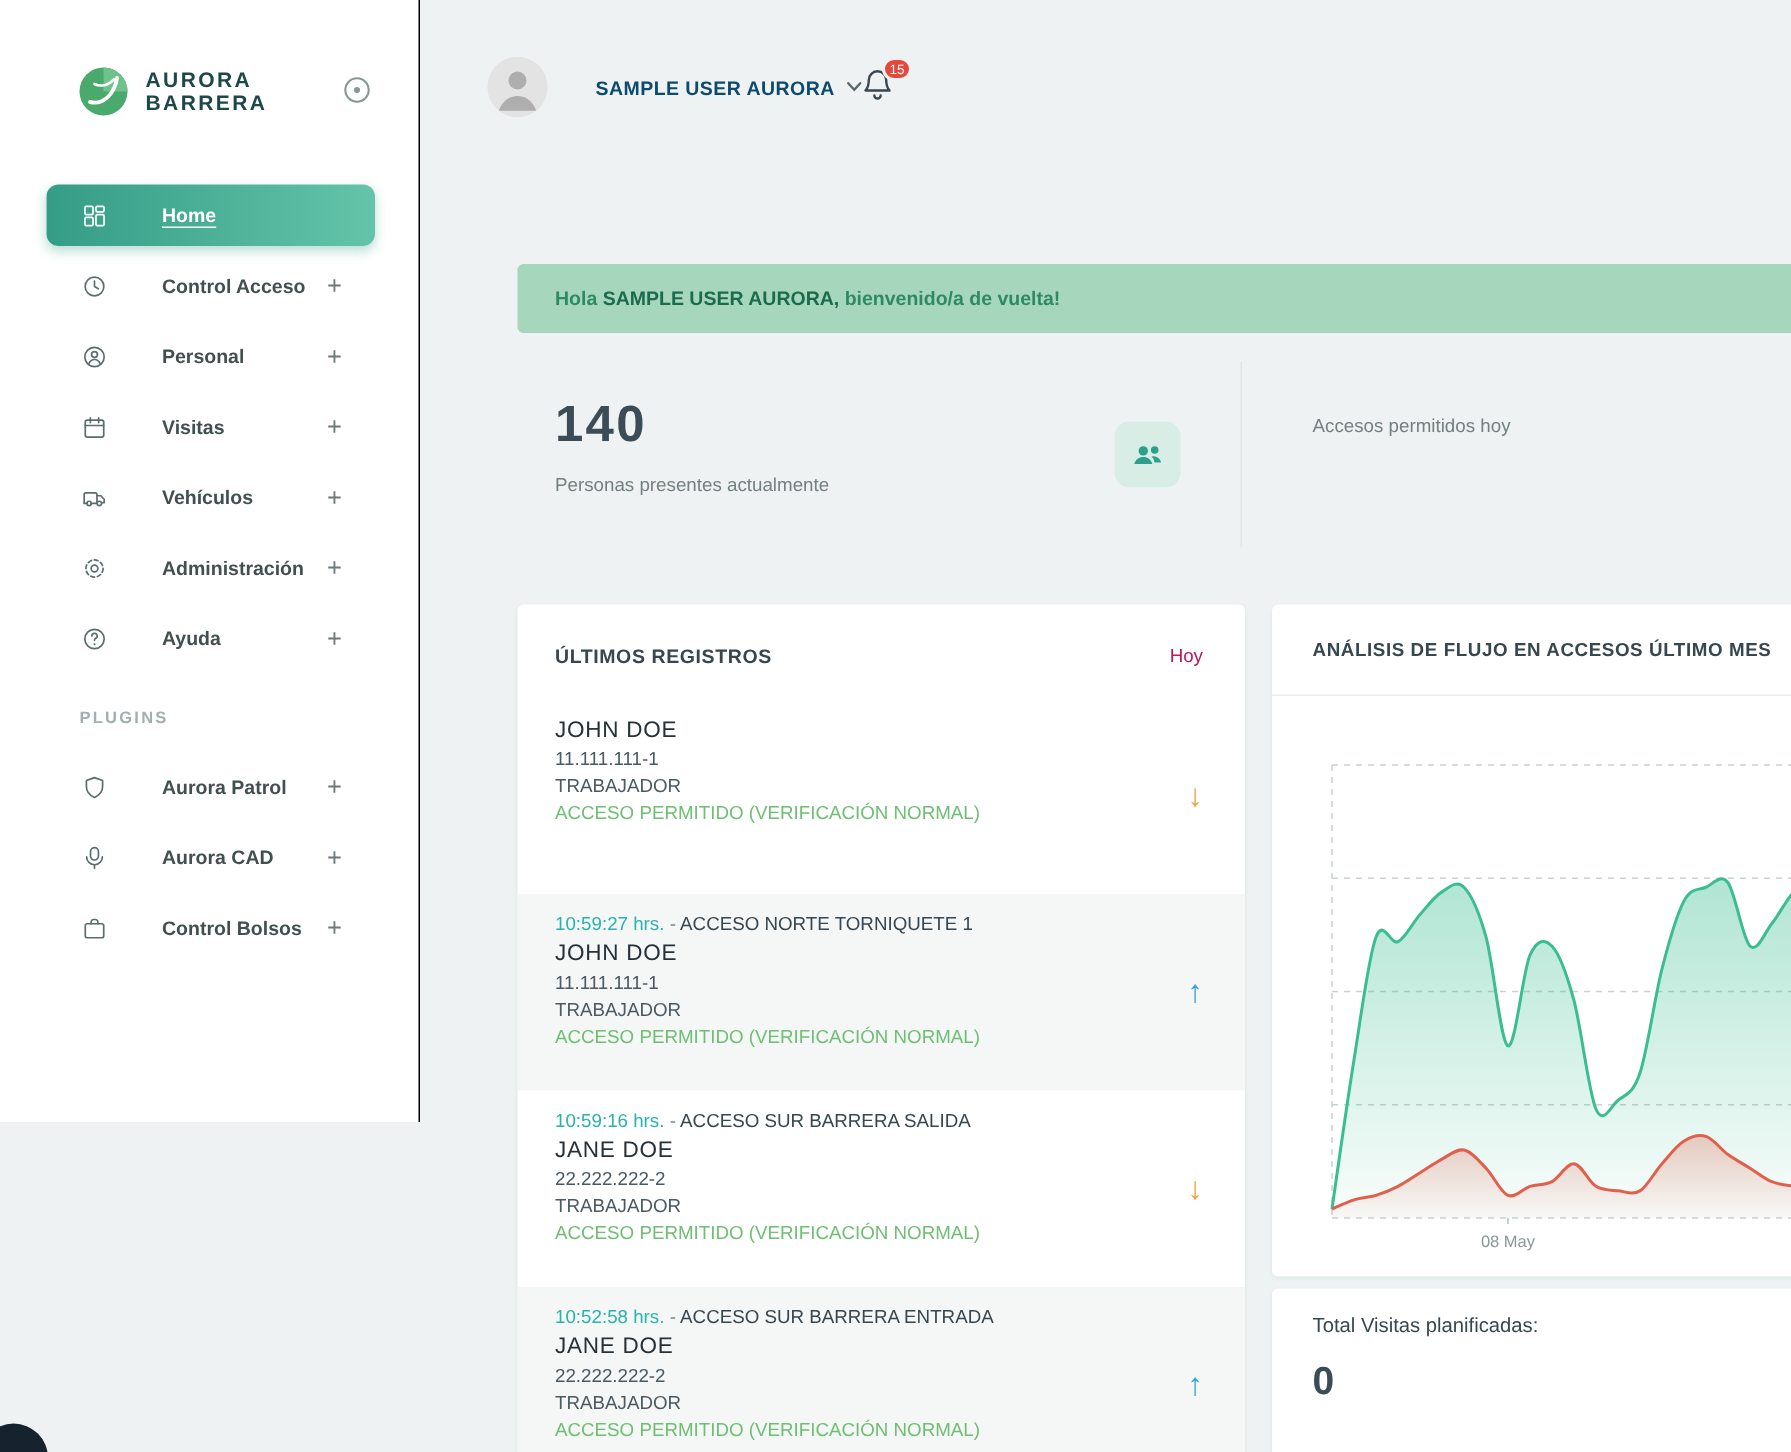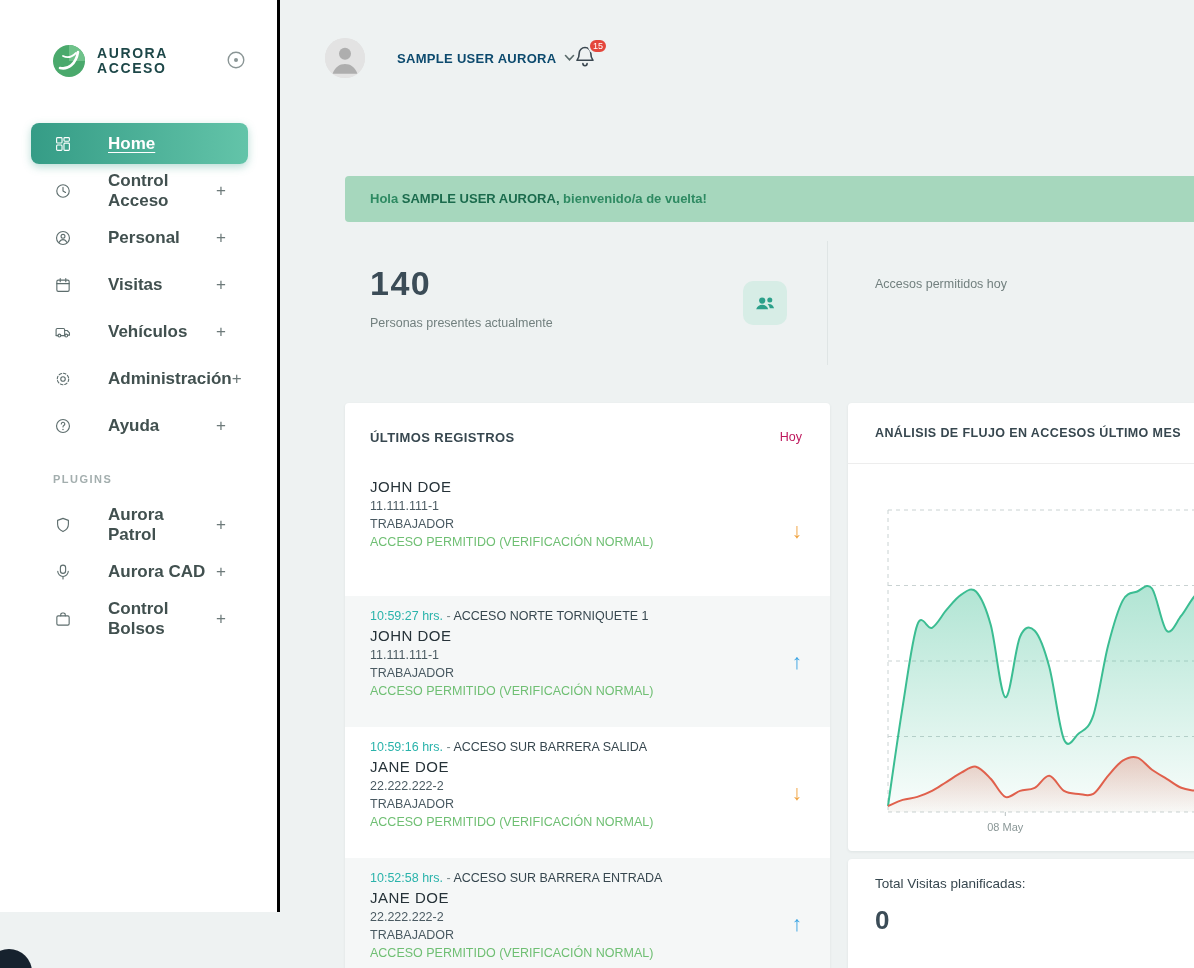--- a/index.html
+++ b/index.html
@@ -1,34 +1,34 @@
 <!DOCTYPE html>
 <html><head>
 <meta charset="utf-8">
 <style>
   * { margin:0; padding:0; box-sizing:border-box; }
   html,body { width:1194px; height:968px; overflow:hidden; }
   body { font-family:"Liberation Sans", sans-serif; background:#eef2f2; }
   .app { position:relative; width:1194px; height:968px; overflow:hidden; }
 
   
-  .sidebar { position:absolute; left:0; top:0; width:280px; height:912px; background:#ffffff; border-right:3px solid #000000; }
+  .sidebar { position:absolute; left:0; top:0; width:280px; height:748px; background:#ffffff; border-right:1px solid #000000; }
   .logo-row { position:absolute; left:50px; top:42px; right:30px; display:flex; align-items:center; }
   .logo { display:flex; align-items:center; gap:9px; }
   .logo-mark svg { display:block; }
   .logo-text { display:flex; flex-direction:column; line-height:15px; }
   .lt1, .lt2 { font-size:14px; font-weight:bold; letter-spacing:1.6px; color:#1d4748; }
   .collapse { margin-left:auto; background:none; border:none; cursor:pointer; padding:0; }
   .menu-nav { position:absolute; left:31px; right:29px; }
   #main-menu { top:123px; }
   #plugins-menu { top:504px; }
   .menu-item { position:relative; height:41px; margin-bottom:6px; display:flex; align-items:center; padding:0 22px 0 23px; border-radius:8px; cursor:pointer; }
   .menu-item .mi-icon { width:18px; height:18px; display:inline-flex; }
   .menu-item .mi-icon svg { width:18px; height:18px; fill:none; stroke:#5d6d6d; stroke-width:1.5; stroke-linecap:round; stroke-linejoin:round; }
-  .menu-item .mi-label { margin-left:11px; font-size:17px; font-weight:bold; color:#41504f;padding-left:25px; }
+  .menu-item .mi-label { margin-left:11px; font-size:13px; font-weight:bold; color:#41504f;padding-left:25px; }
   .menu-item .mi-plus { margin-left:auto; font-size:17px; color:#6d7a7a; font-weight:400; }
   .menu-item.active { background:linear-gradient(90deg,#359c86,#63c4a9); box-shadow:0 3px 8px rgba(53,156,134,.35); }
   .menu-item.active .mi-label { color:#fff; text-decoration:underline; text-underline-offset:3px; }
   .menu-item.active .mi-icon svg { stroke:#ffffff; }
   .plugins-label { position:absolute; left:53px; top:473px; font-size:11px; font-weight:bold; letter-spacing:1.5px; color:#a3aeae; }
 
   
   .topbar-user { position:absolute; left:325px; top:36px; height:44px; display:flex; align-items:center; cursor:pointer; }
   .avatar { width:40px; height:40px; border-radius:50%; overflow:hidden; display:inline-block; background:#e3e3e3; }
   .user-name { margin-left:32px; font-size:13px; font-weight:bold; color:#0c4a6e; letter-spacing:.3px; }
@@ -89,21 +89,21 @@
         <span class="logo-mark">
           <svg width="38" height="38" viewBox="0 0 38 38">
             <circle cx="19" cy="19" r="16" fill="#4aa96c"></circle>
             <path d="M19 3 A16 16 0 0 1 35 19 L19 19 Z" fill="#6fc28a"></path>
             <path d="M10 26 C 18 28, 26 22, 28 10" stroke="#ffffff" stroke-width="2.6" fill="none" stroke-linecap="round"></path>
             <path d="M13 14 C 17 16, 22 15, 26 11" stroke="#ffffff" stroke-width="1.8" fill="none" stroke-linecap="round"></path>
           </svg>
         </span>
         <span class="logo-text">
           <span class="lt1">AURORA</span>
-          <span class="lt2">ACCESO</span>
+          <span class="lt2">BARRERA</span>
         </span>
       </div>
       <button class="collapse">
         <svg width="22" height="22" viewBox="0 0 24 24">
           <circle cx="12" cy="12" r="8.5" fill="none" stroke="#8a9595" stroke-width="1.5"></circle>
           <circle cx="12" cy="12" r="2.2" fill="#8a9595"></circle>
         </svg>
       </button>
     </div>
     <nav id="main-menu" class="menu-nav">

